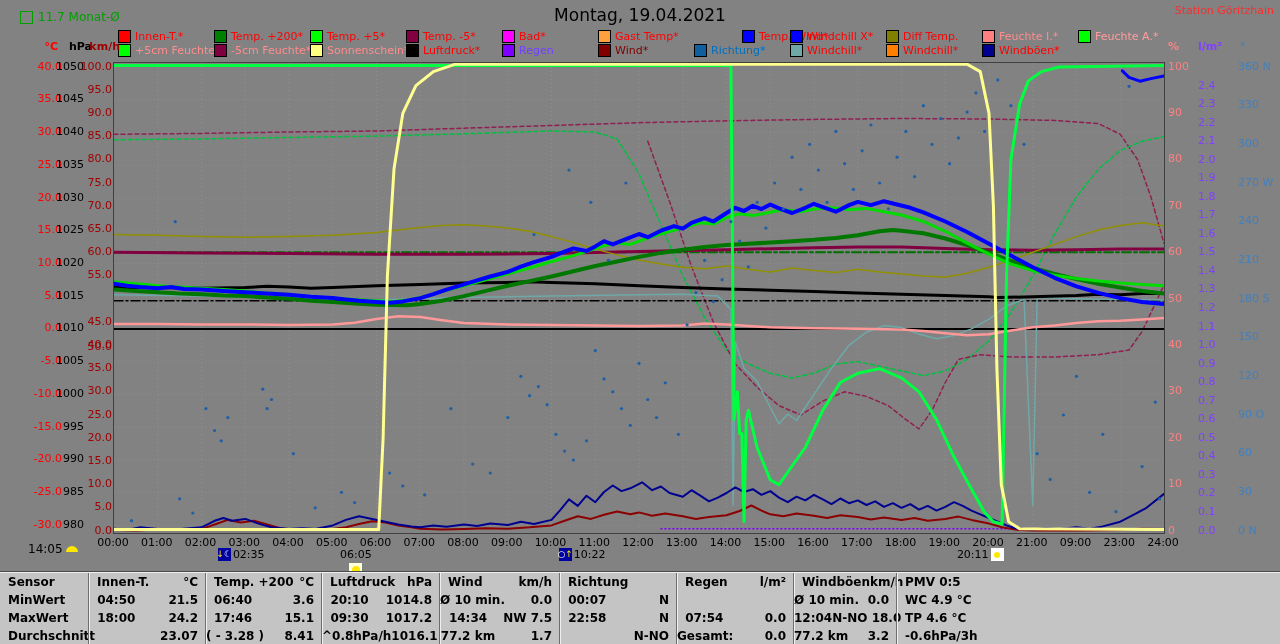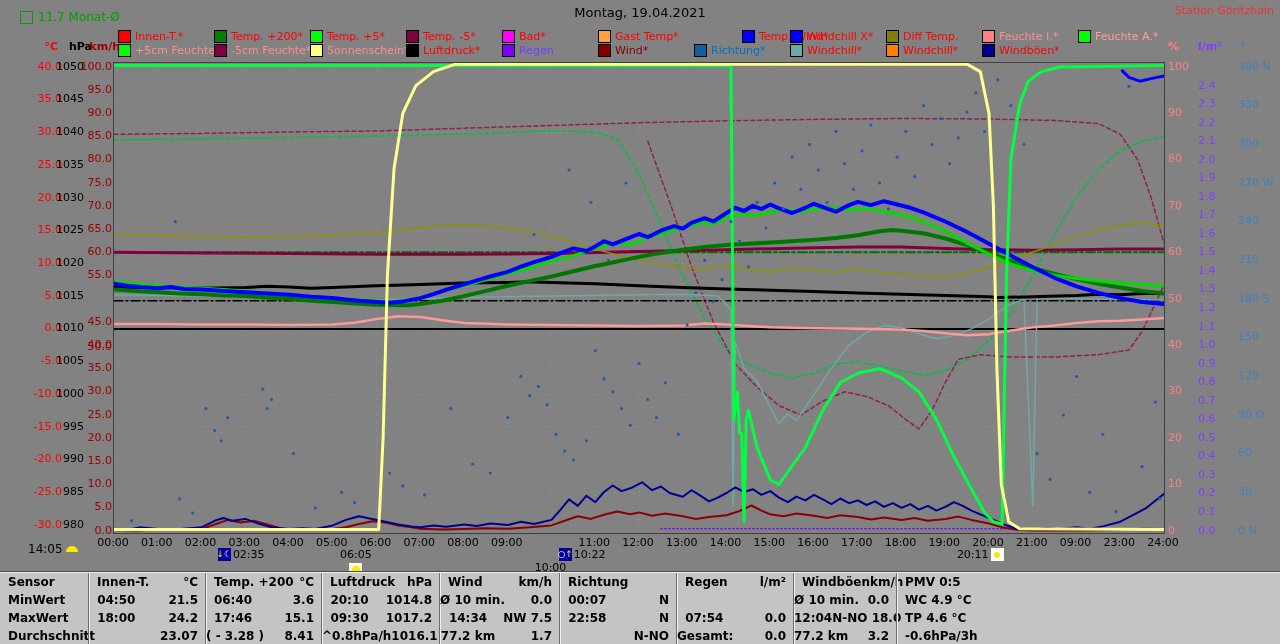--- a/index.html
+++ b/index.html
@@ -1,19 +1,19 @@
 <!DOCTYPE html>
 <html><head>
 <meta charset="utf-8">
 <style>
   html,body{margin:0;padding:0;}
   body{width:1280px;height:644px;background:#828282;position:relative;overflow:hidden;
        font-family:"DejaVu Sans",sans-serif;}
   .abs{position:absolute;}
-  #title{top:5px;left:0;width:1280px;text-align:center;font-size:13px;color:#000;}
+  #title{top:5px;left:0;width:1280px;text-align:center;font-size:17px;color:#000;}
   #station{top:4px;right:6px;font-size:11px;color:#f43030;}
   #monat{top:10px;left:20px;font-size:12px;color:#00a000;display:flex;align-items:center;gap:5px;}
   #monat .box{width:11px;height:11px;border:1px solid #00a000;background:transparent;}
   .leg-item{position:absolute;display:flex;align-items:center;gap:4px;font-size:11px;white-space:nowrap;}
   .leg-sw{width:11px;height:11px;border:1px solid #000;flex:0 0 auto;}
   .tick{position:absolute;font-size:11px;line-height:11px;white-space:nowrap;}
   .unit{position:absolute;font-size:11px;font-weight:bold;}
   #plot{position:absolute;left:113px;top:62px;width:1050px;height:470px;
         border:1px solid #404040;background:#828282;}
   .tlabel{position:absolute;top:536px;font-size:11px;color:#000;transform:translateX(-50%);white-space:nowrap;}
@@ -412,21 +412,21 @@
     <div class="tlabel" style="left: 113px;">00:00</div>
     <div class="tlabel" style="left: 156.75px;">01:00</div>
     <div class="tlabel" style="left: 200.5px;">02:00</div>
     <div class="tlabel" style="left: 244.25px;">03:00</div>
     <div class="tlabel" style="left: 288px;">04:00</div>
     <div class="tlabel" style="left: 331.75px;">05:00</div>
     <div class="tlabel" style="left: 375.5px;">06:00</div>
     <div class="tlabel" style="left: 419.25px;">07:00</div>
     <div class="tlabel" style="left: 463px;">08:00</div>
     <div class="tlabel" style="left: 506.75px;">09:00</div>
-    <div class="tlabel" style="left: 550.5px; margin-top: 25px;">10:00</div>
+    <div class="tlabel" style="left: 550.5px;">10:00</div>
     <div class="tlabel" style="left: 594.25px;">11:00</div>
     <div class="tlabel" style="left: 638px;">12:00</div>
     <div class="tlabel" style="left: 681.75px;">13:00</div>
     <div class="tlabel" style="left: 725.5px;">14:00</div>
     <div class="tlabel" style="left: 769.25px;">15:00</div>
     <div class="tlabel" style="left: 813px;">16:00</div>
     <div class="tlabel" style="left: 856.75px;">17:00</div>
     <div class="tlabel" style="left: 900.5px;">18:00</div>
     <div class="tlabel" style="left: 944.25px;">19:00</div>
     <div class="tlabel" style="left: 988px;">20:00</div>

